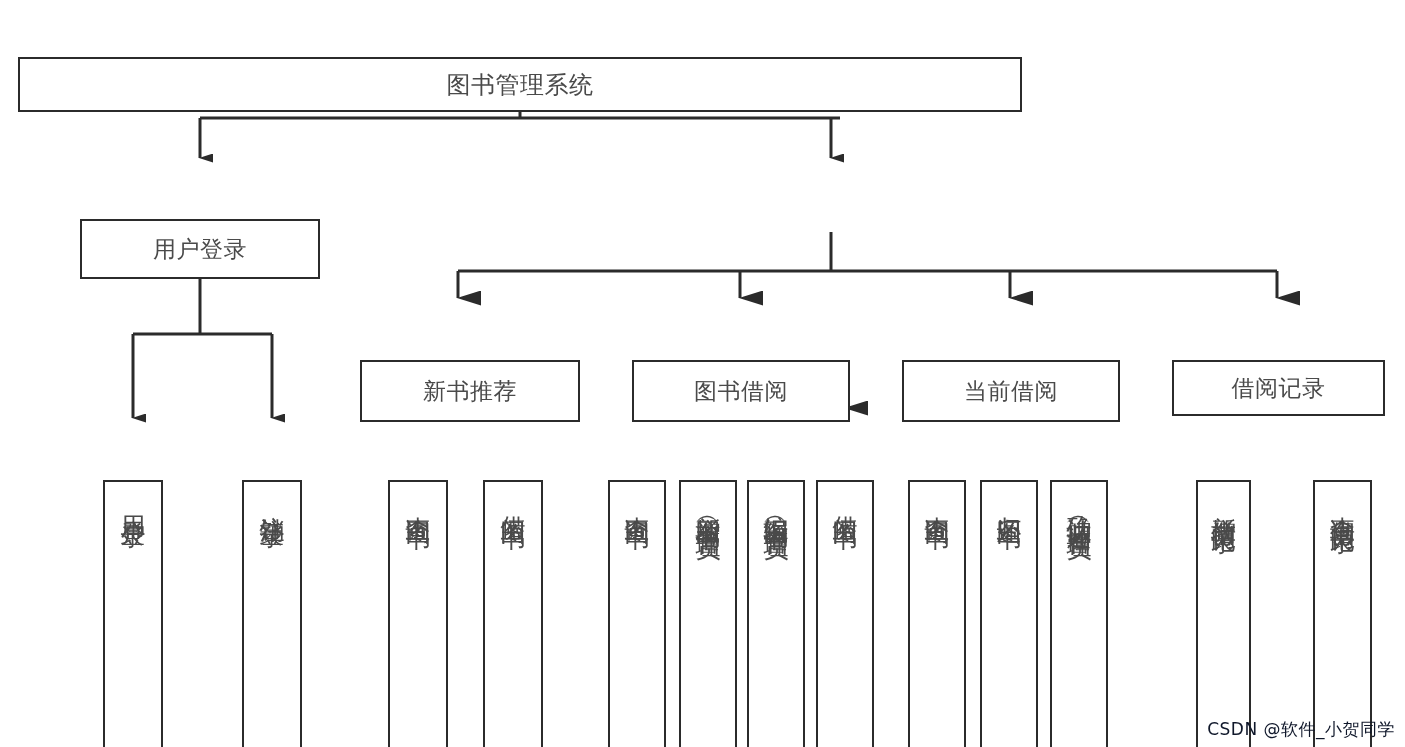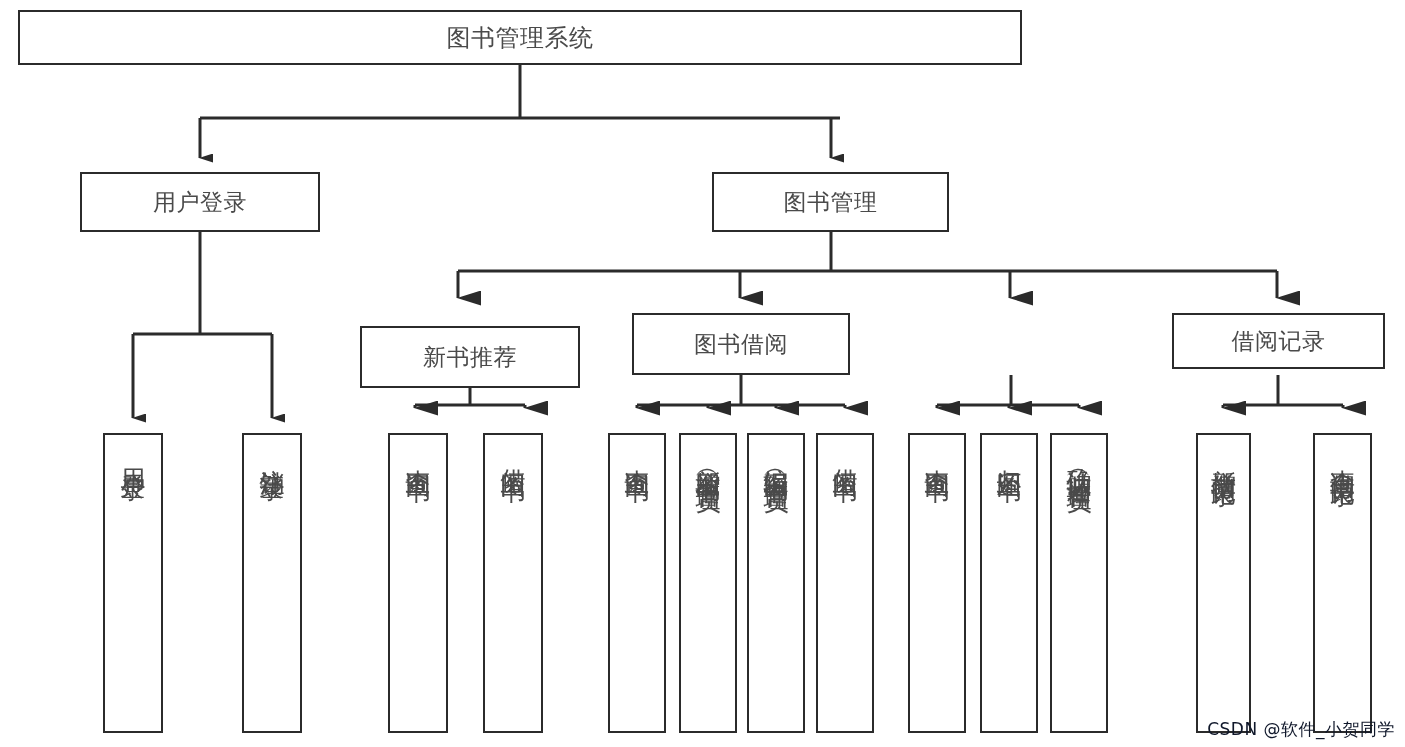--- a/index.html
+++ b/index.html
@@ -27,20 +27,21 @@
   }
   .node {
     position: absolute;
     box-sizing: border-box;
     border: 2px solid #2b2b2b;
     background: #ffffff;
     display: flex;
     align-items: center;
     justify-content: center;
     color: #4a4a4a;
+    margin-top: 47px;
   }
   .node .lbl {
     color: #4a4a4a;
     line-height: 1.0;
     white-space: nowrap;
   }
   
   .node.horiz .lbl {
     font-size: 23px;
     letter-spacing: 0.5px;
@@ -130,32 +131,32 @@
   </svg>
 
   <div class="node horiz root" style="left:18px; top:10px; width:1004px; height:55px;">
     <span class="lbl">图书管理系统</span>
   </div>
 
   <div class="node horiz" style="left:80px; top:172px; width:240px; height:60px;">
     <span class="lbl">用户登录</span>
   </div>
 
-  <div class="node horiz" style="left:712px; top:172px; width:237px; height:60px;">
-    <span class="lbl">图书管理</span>
-  </div>
-
-  <div class="node horiz" style="left:360px; top:326px; width:220px; height:62px;">
+
+  <div class="node horiz" style="left:360px; top:313px; width:220px; height:62px;">
     <span class="lbl">新书推荐</span>
   </div>
 
   <div class="node horiz" style="left:632px; top:313px; width:218px; height:62px;">
     <span class="lbl">图书借阅</span>
   </div>
 
+  <div class="node horiz" style="left:902px; top:313px; width:218px; height:62px;">
+    <span class="lbl">当前借阅</span>
+  </div>
 
   <div class="node horiz" style="left:1172px; top:313px; width:213px; height:56px;">
     <span class="lbl">借阅记录</span>
   </div>
 
   <div class="node vert" style="left:103px; top:433px; width:60px; height:300px;">
     <span class="lbl">用户登录</span>
   </div>
   <div class="node vert" style="left:242px; top:433px; width:60px; height:300px;">
     <span class="lbl">注销登录</span>

